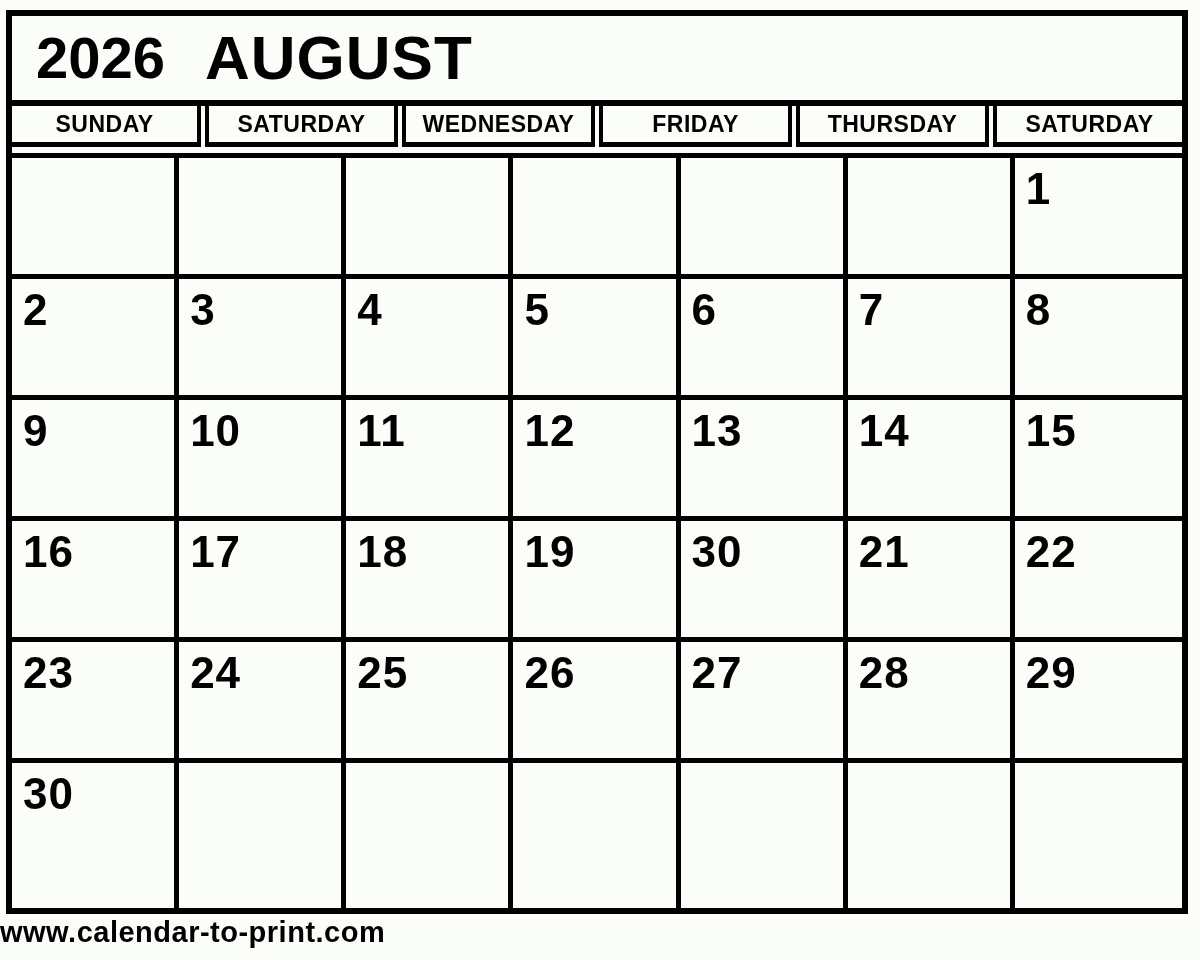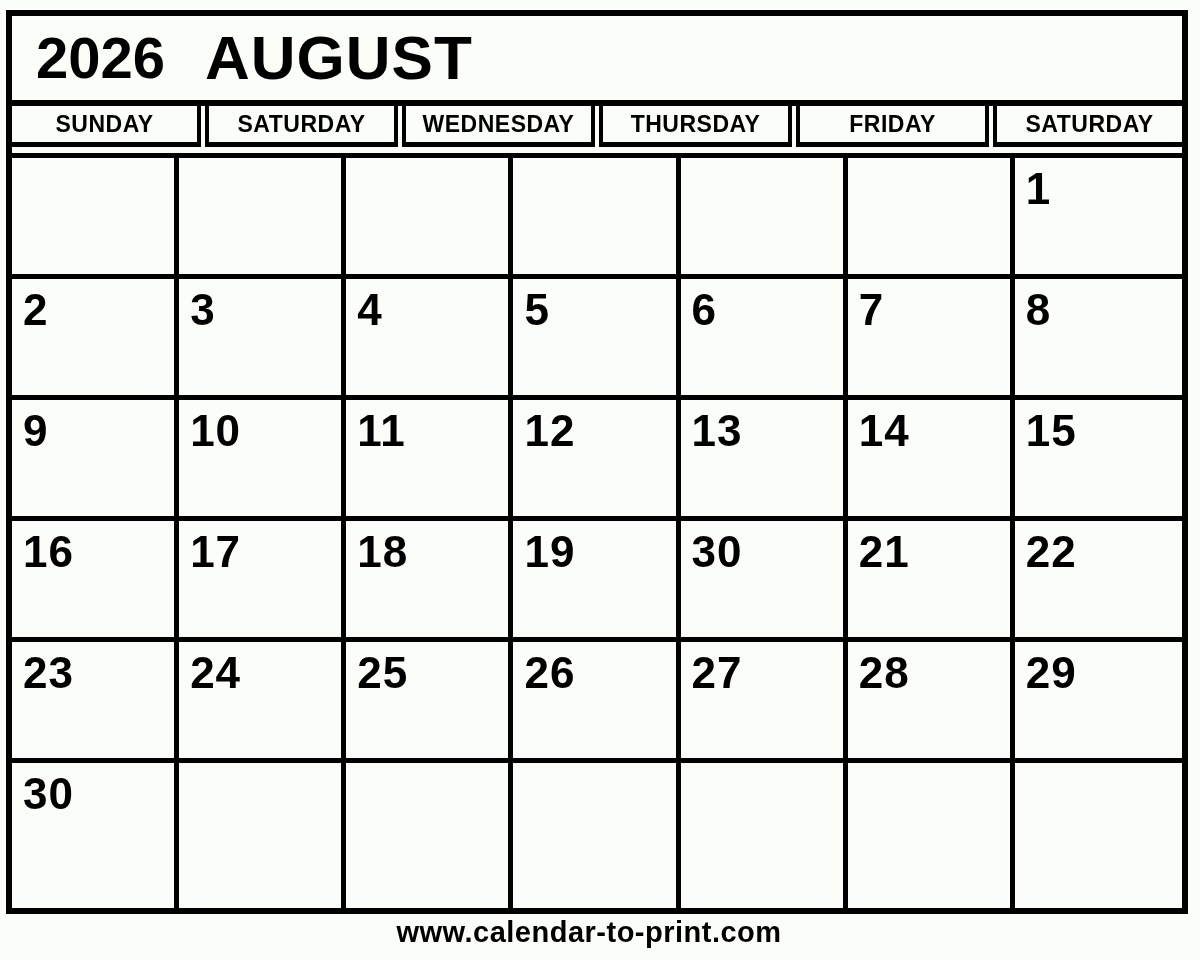--- a/index.html
+++ b/index.html
@@ -94,42 +94,42 @@
     line-height: 1;
     letter-spacing: 1px;
   }
 
   
   .footer {
     position: absolute;
     top: 916px;
     left: 0;
     width: 1178px;
-    text-align: center;
+    text-align: left;
     font-size: 29px;
     font-weight: bold;
     letter-spacing: 0.5px;
   }
 </style>
 </head>
 <body>
 
 <div class="calendar">
 
   <div class="title-bar">
     <span class="year">2026</span>
     <span class="month">AUGUST</span>
   </div>
 
   <div class="weekday-row">
     <div class="weekday-cell">SUNDAY</div>
     <div class="weekday-cell">SATURDAY</div>
     <div class="weekday-cell">WEDNESDAY</div>
+    <div class="weekday-cell">FRIDAY</div>
     <div class="weekday-cell">THURSDAY</div>
-    <div class="weekday-cell">FRIDAY</div>
     <div class="weekday-cell">SATURDAY</div>
   </div>
 
   <div class="row-gap"></div>
 
   <div class="grid">
 
     <div class="day-cell"><span class="day-number"></span></div>
     <div class="day-cell"><span class="day-number"></span></div>
     <div class="day-cell"><span class="day-number"></span></div>

